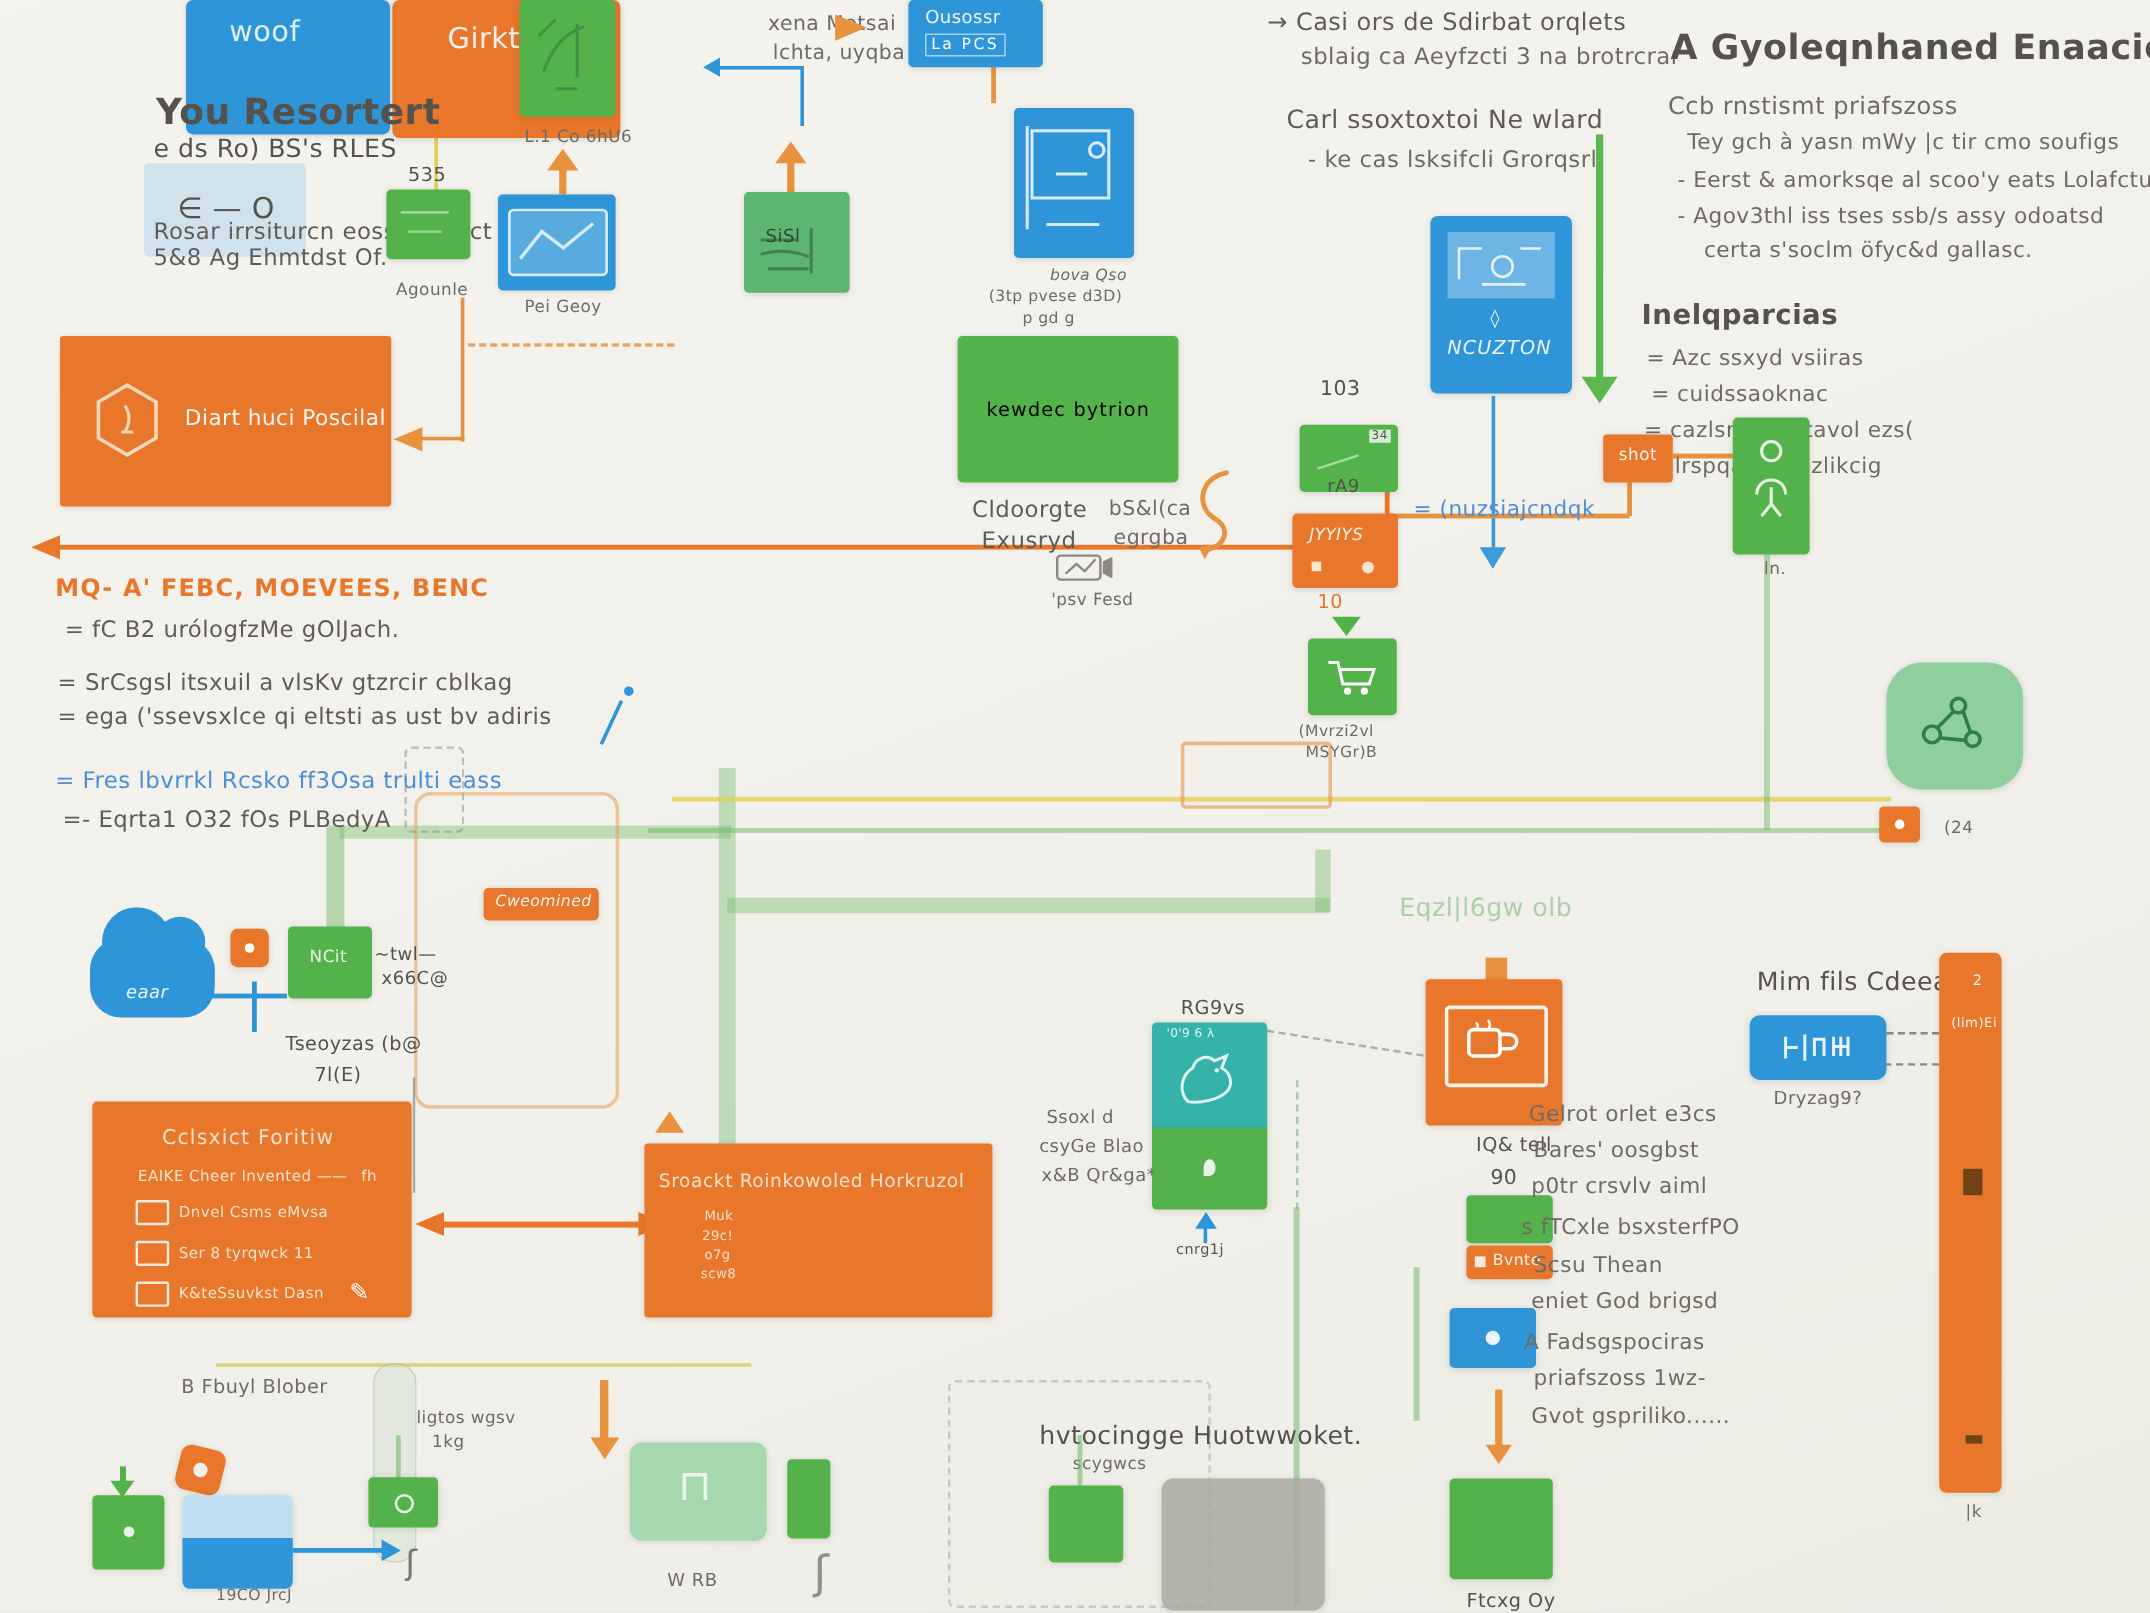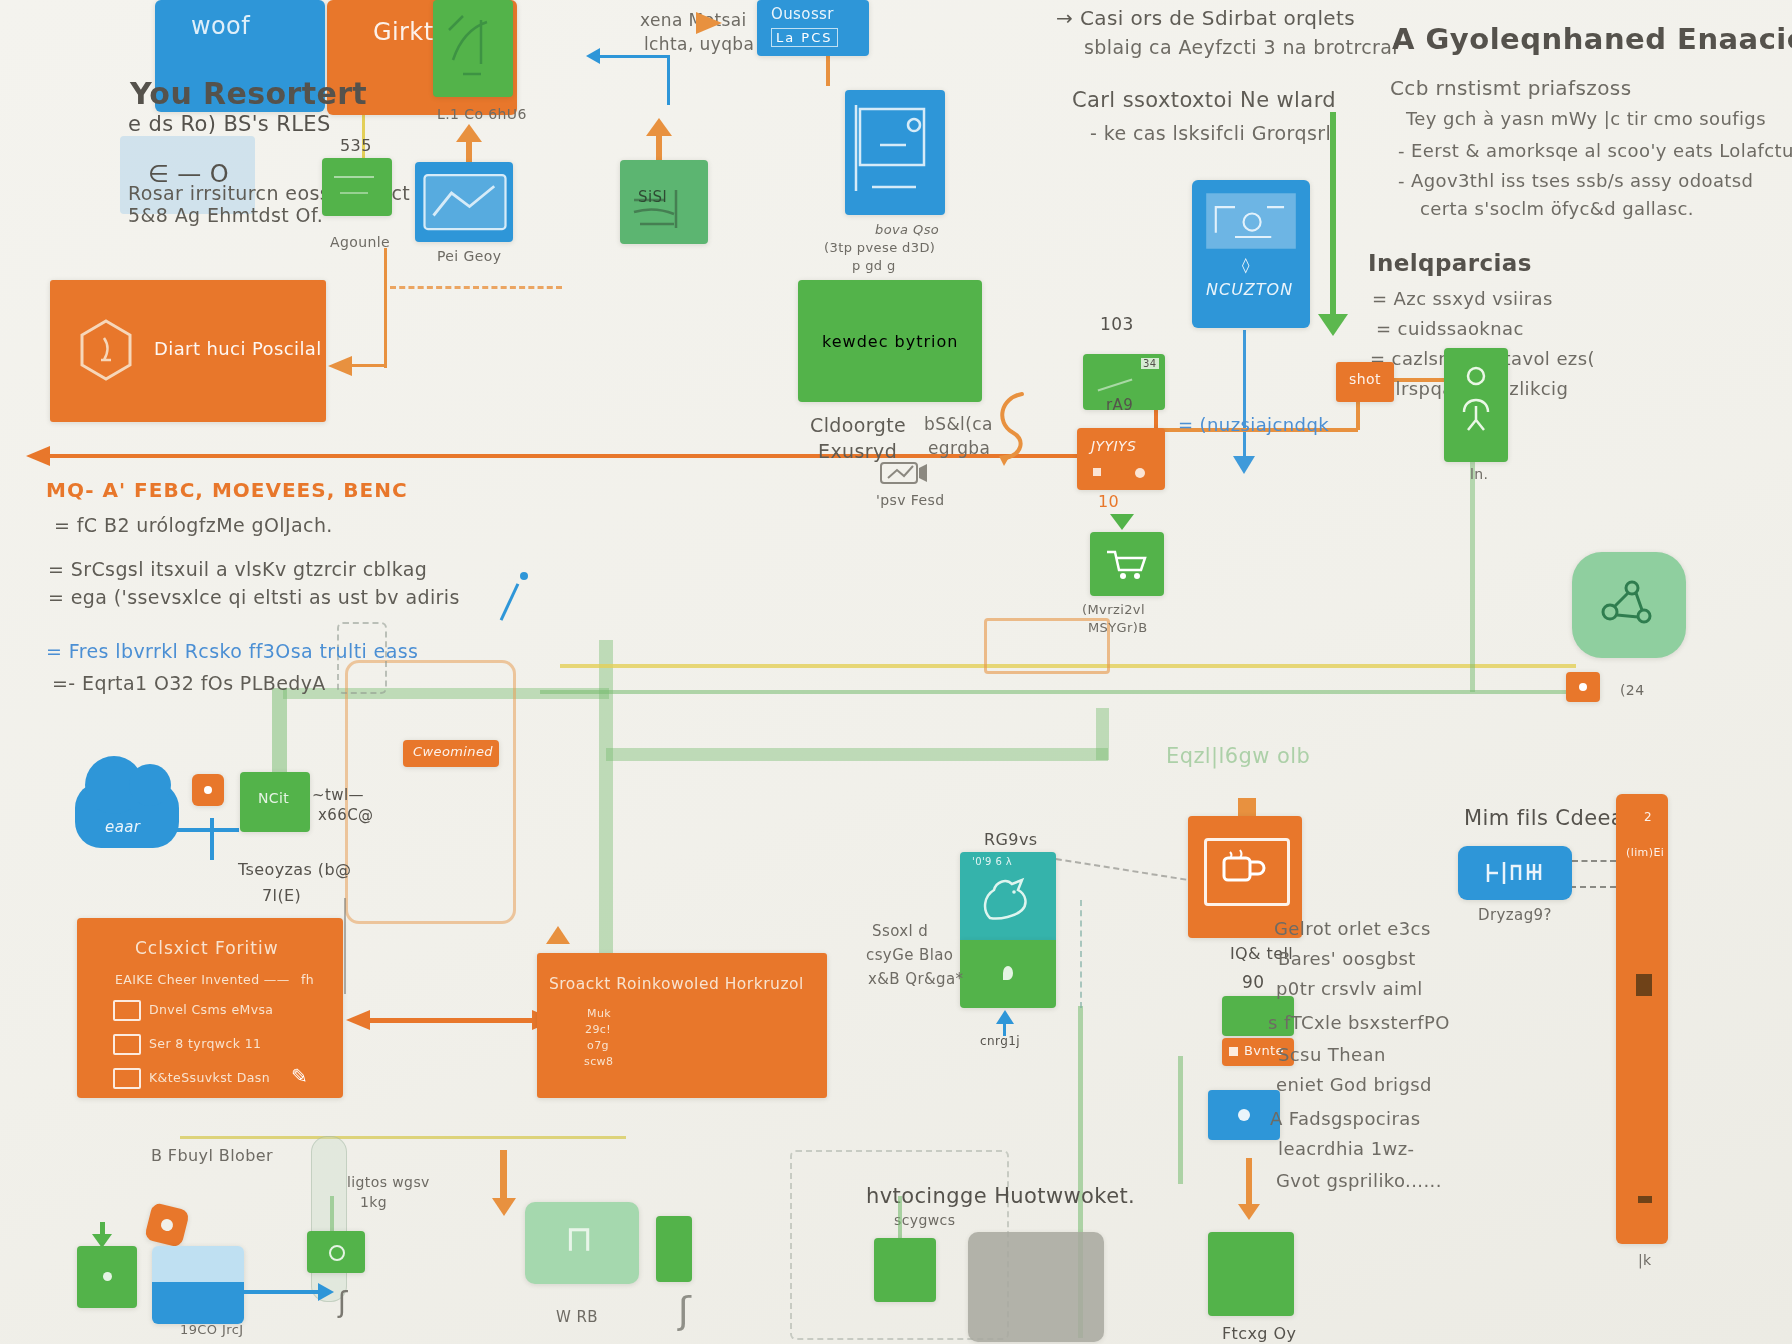--- a/index.html
+++ b/index.html
@@ -381,16 +381,16 @@
     <div class="ln" style="left:22px;top:402px;width:14px;height:7px;background:#6f4218;"></div>
   </div>
   <div class="hw" style="left:1638px;top:1252px;font-size:14px;">|k</div>
   <div class="hw" style="left:1274px;top:918px;font-size:18px;">Gelrot orlet e3cs</div>
   <div class="hw" style="left:1278px;top:948px;font-size:18px;">Bares' oosgbst</div>
   <div class="hw" style="left:1276px;top:978px;font-size:18px;">p0tr crsvlv aiml</div>
   <div class="hw" style="left:1268px;top:1012px;font-size:18px;">s fTCxle bsxsterfPO</div>
   <div class="hw" style="left:1278px;top:1044px;font-size:18px;">Scsu Thean</div>
   <div class="hw" style="left:1276px;top:1074px;font-size:18px;">eniet God brigsd</div>
   <div class="hw" style="left:1270px;top:1108px;font-size:18px;">A Fadsgspociras</div>
-  <div class="hw" style="left:1278px;top:1138px;font-size:18px;">leacrdhia 1wz-</div>
+  <div class="hw" style="left:1278px;top:1138px;font-size:18px;">priafszoss 1wz-</div>
   <div class="hw" style="left:1276px;top:1170px;font-size:18px;">Gvot gspriliko......</div>
 
 </div>
 
 </body></html>

